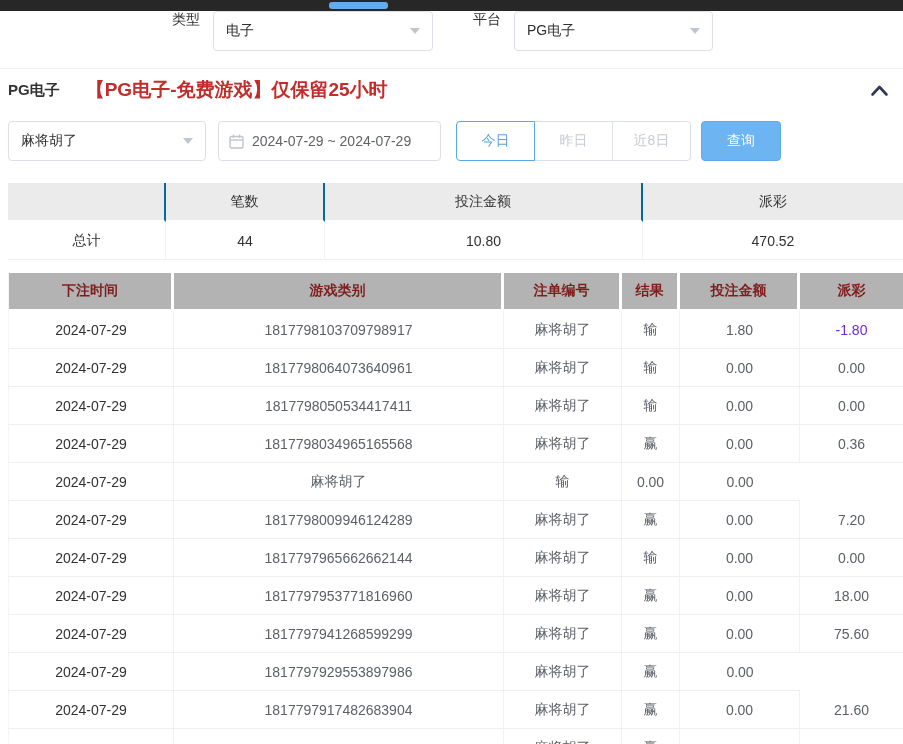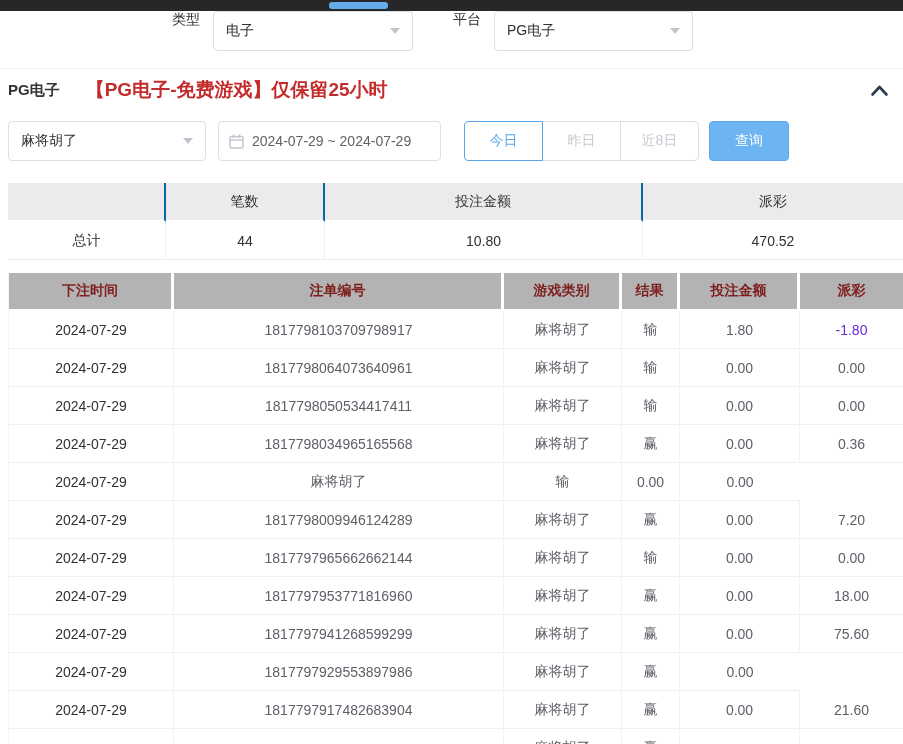--- a/index.html
+++ b/index.html
@@ -11,21 +11,21 @@
   .topbar-thumb { position: absolute; left: 329px; top: 2px; width: 59px; height: 7px;
     border-radius: 3px; background: #64aceb; }
 
   
   .filterbar { height: 58px; display: flex; padding-left: 172px;
     border-bottom: 1px solid #f2f2f2; }
   .flabel { font-size: 14px; color: #303133; margin-right: 13px; white-space: nowrap; }
   .select { height: 40px; border: 1px solid #dcdfe6; border-radius: 4px; background: #fff;
     display: flex; align-items: center; justify-content: space-between; padding: 0 12px;
     font-size: 14px; color: #303133; cursor: pointer; }
-  .select.type { width: 200px; margin-right: 40px; }
+  .select.type { width: 220px; margin-right: 40px; }
   .select.platform { width: 199px; }
   .caret { width: 0; height: 0; border-left: 5px solid transparent;
     border-right: 5px solid transparent; border-top: 6px solid #c0c4cc; }
 
   
   .sechead { height: 42px; display: flex; align-items: center; padding: 0 14px 0 8px; }
   .sec-title { font-size: 15px; font-weight: bold; color: #333; }
   .sec-notice { font-size: 19px; font-weight: bold; color: #c42b2b; margin-left: 26px; }
   .collapse-btn { margin-left: auto; cursor: pointer; display: flex; align-items: center; }
 
@@ -33,21 +33,21 @@
   .queryrow { display: flex; align-items: center; margin: 10px 0 0 8px; height: 40px; }
   .select.game { width: 198px; margin-right: 12px; }
   .datebox { width: 223px; height: 40px; border: 1px solid #dcdfe6; border-radius: 4px;
     display: flex; align-items: center; padding: 0 10px; font-size: 14px; color: #606266;
     margin-right: 15px; cursor: pointer; }
   .datebox svg { margin-right: 8px; flex: 0 0 auto; }
   .btn-group { display: flex; }
   .qbtn { width: 79px; height: 40px; background: #fff; border: 1px solid #dcdfe6;
     font-size: 14px; color: #c8cbd2; display: flex; align-items: center; justify-content: center;
     cursor: pointer; margin-left: -1px; position: relative; }
-  .qbtn:first-child { border-radius: 4px 0 0 4px; margin-left: 8px; }
+  .qbtn:first-child { border-radius: 4px 0 0 4px; margin-left: 0; }
   .qbtn:last-child { border-radius: 0 4px 4px 0; }
   .qbtn.active { color: #59a7e8; border-color: #59a7e8; z-index: 1; }
   .search-btn { width: 80px; height: 40px; margin-left: 10px; background: #6db4f3;
     border: 1px solid #5fa8ec; border-radius: 4px; color: #fff; font-size: 14px;
     display: flex; align-items: center; justify-content: center; cursor: pointer; }
 
   
   .summary { width: 895px; margin: 22px 0 0 8px; font-size: 14px; }
   .summary .shead, .summary .srow { display: grid; grid-template-columns: 158px 159px 318px 1fr; }
   .summary .shcell { height: 39px; background: #ebebeb; color: #333; display: flex;
@@ -135,22 +135,22 @@
     <div class="scell">总计</div>
     <div class="scell">44</div>
     <div class="scell">10.80</div>
     <div class="scell">470.52</div>
   </div>
 </div>
 
 <div class="btable">
   <div class="thead">
       <div class="thcell">下注时间</div>
+      <div class="thcell">游戏类别</div>
       <div class="thcell">注单编号</div>
-      <div class="thcell">游戏类别</div>
       <div class="thcell">结果</div>
       <div class="thcell">投注金额</div>
       <div class="thcell">派彩</div>
     </div>
   <div id="rows-host">
       <div class="trow">
         <div class="tcell c-date">2024-07-29</div>
         <div class="tcell c-betid">1817798103709798917</div>
         <div class="tcell c-game">麻将胡了</div>
         <div class="tcell c-result">输</div>

